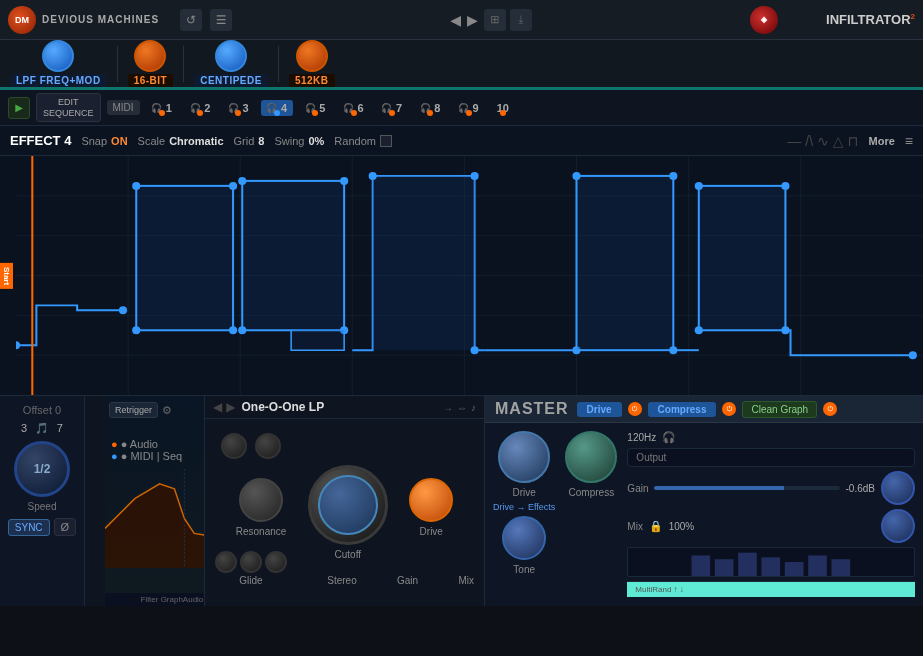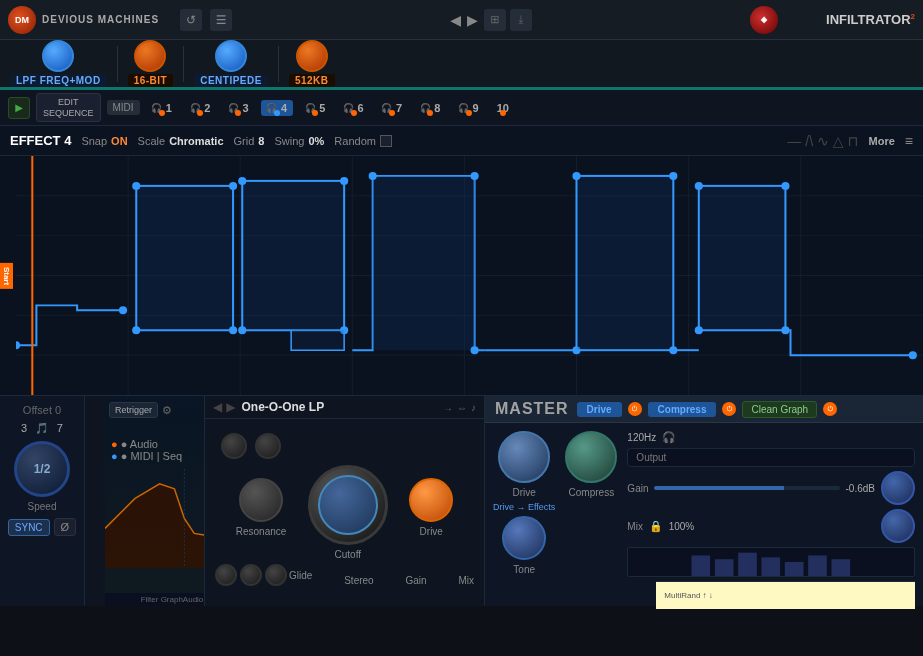--- a/index.html
+++ b/index.html
@@ -580,24 +580,23 @@
       background: #0a1020;
       border: 1px solid #1a2a3a;
       border-radius: 2px;
       position: relative;
       overflow: hidden;
     }
 
     .bottom-tabs {
       display: flex;
       gap: 2px;
-      background: #fef9c3;
-      padding: 8px 4px;
+      background: #5eead4;
+      padding: 2px 4px;
       border-top: 1px solid #1a2a3a;
-      margin-left: 29px;
     }
     .bottom-tab {
       font-size: 8px; color: #555; cursor: pointer; padding: 1px 4px;
     }
   </style>
 </head>
 <body>
 
 <div class="top-bar">
   <div class="logo-area">
@@ -886,21 +885,21 @@
         </div>
         <span class="knob-label">Cutoff</span>
       </div>
 
       <div class="knob-group" style="margin-top:-10px;">
         <div class="med-knob orange-light"></div>
         <span class="knob-label">Drive</span>
       </div>
 
       <div style="position:absolute;bottom:20px;left:10px;right:10px;display:flex;justify-content:space-between;align-items:flex-end;">
-        <div style="display:flex;align-items:center;gap:2px;">
+        <div style="display:flex;flex-direction:column;align-items:center;gap:2px;">
           <div style="display:flex;gap:3px;">
             <div class="small-knob" style="width:22px;height:22px;"></div>
             <div class="small-knob" style="width:22px;height:22px;"></div>
             <div class="small-knob" style="width:22px;height:22px;"></div>
           </div>
           <span class="knob-label">Glide</span>
         </div>
         <div style="display:flex;flex-direction:column;align-items:center;gap:2px;">
           <span class="knob-label">Stereo</span>
         </div>

